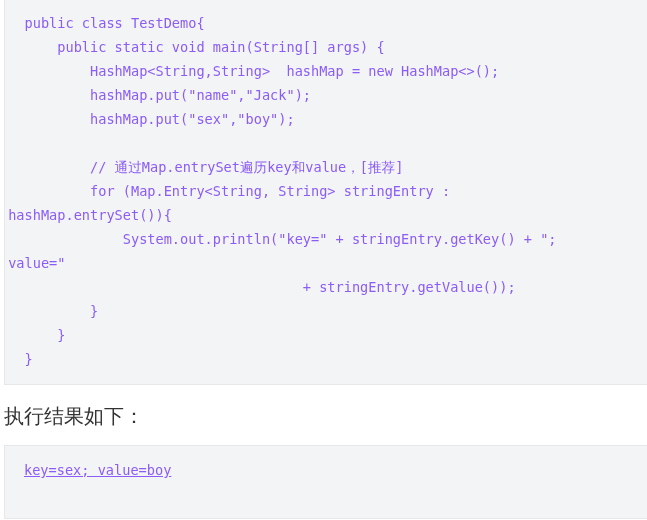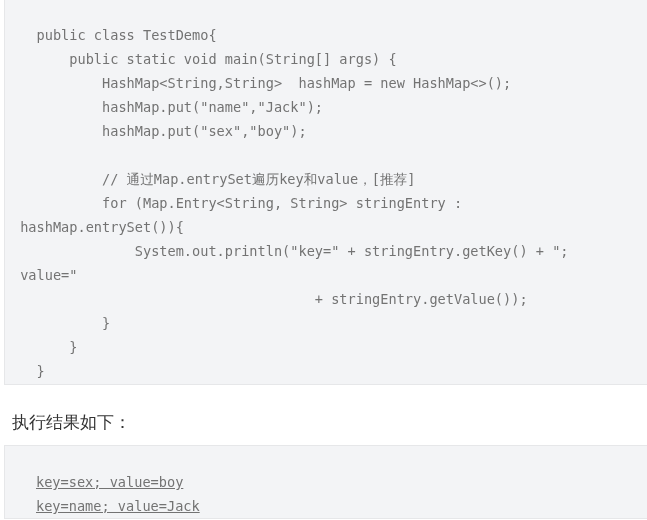--- a/index.html
+++ b/index.html
@@ -8,44 +8,44 @@
       position: absolute;
       left: 4px;
       right: -2px;
       background: #f3f4f6;
       border: 1px solid #e6e7e9;
       box-sizing: border-box;
     }
     #code1 { top: -2px; height: 387px; }
     #code2 { top: 445px; height: 74px; }
     .code-text {
-      margin: 12px;
+      margin: 0;
       font-family: "DejaVu Sans Mono", "Liberation Mono", monospace;
       font-size: 13.6px;
       line-height: 24px;
-      color: #737373;
+      color: #8b5cf6;
       white-space: pre;
     }
     #code1 .code-text { position: absolute; left: -5px; top: 12px; }
     #code2 .code-text { position: absolute; left: 19px; top: 12px; text-decoration: underline; }
     .line { display: block; height: 24px; }
     .result-label {
       position: absolute;
       left: 4px;
       top: 403px;
-      margin: 8px;
+      margin: 0;
       font-family: "DejaVu Sans", "Liberation Sans", sans-serif;
-      font-size: 17px;
+      font-size: 20px;
       color: #333333;
     }
   </style>
 </head>
 <body>
 
 <div class="code-block" id="code1">
   <pre class="code-text"><span class="line">   public class TestDemo{</span><span class="line">       public static void main(String[] args) {</span><span class="line">           HashMap&lt;String,String&gt;  hashMap = new HashMap&lt;&gt;();</span><span class="line">           hashMap.put("name","Jack");</span><span class="line">           hashMap.put("sex","boy");</span><span class="line"></span><span class="line">           // 通过Map.entrySet遍历key和value，[推荐]</span><span class="line">           for (Map.Entry&lt;String, String&gt; stringEntry :</span><span class="line"> hashMap.entrySet()){</span><span class="line">               System.out.println("key=" + stringEntry.getKey() + ";</span><span class="line"> value="</span><span class="line">                                     + stringEntry.getValue());</span><span class="line">           }</span><span class="line">       }</span><span class="line">   }</span></pre>
 </div>
 
 <p class="result-label">执行结果如下：</p>
 
 <div class="code-block" id="code2">
-  <pre class="code-text"><span class="line">key=sex; value=boy</span><span class="line">key=name; value=Jack</span></pre>
+  <pre class="code-text"><span class="line">key=sex; value=boy</span></pre>
 </div>
 
 </body></html>

